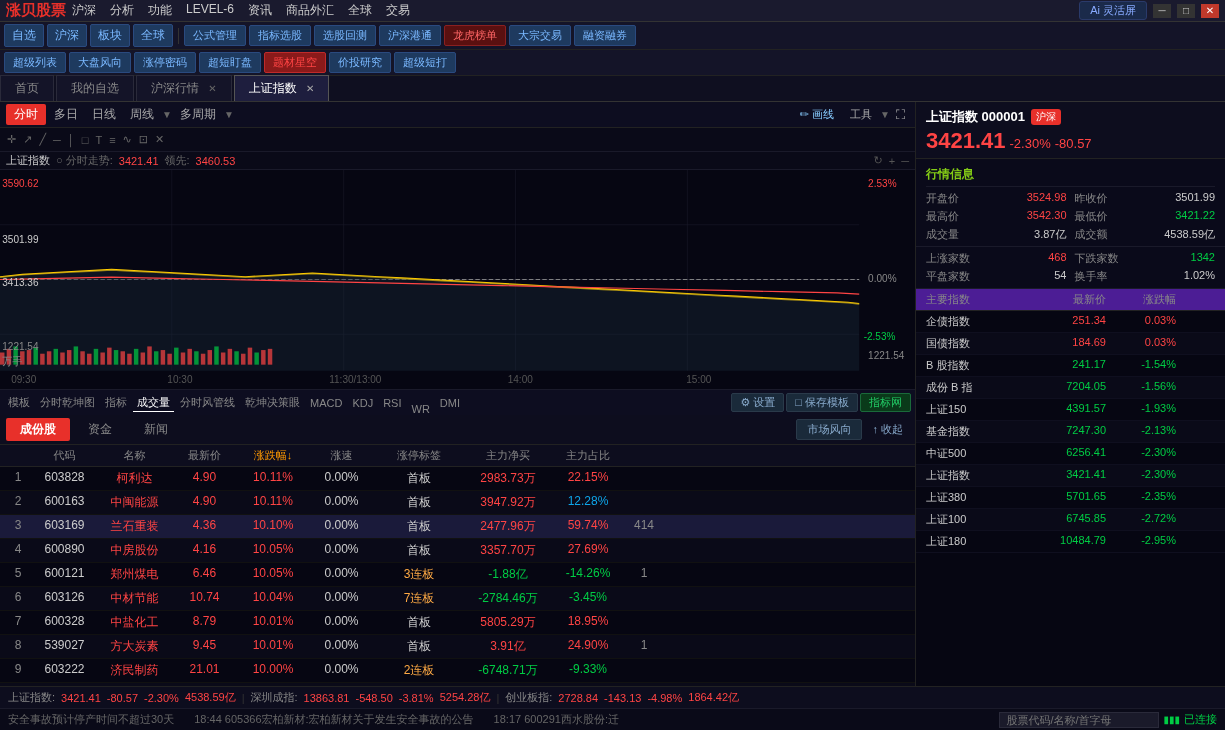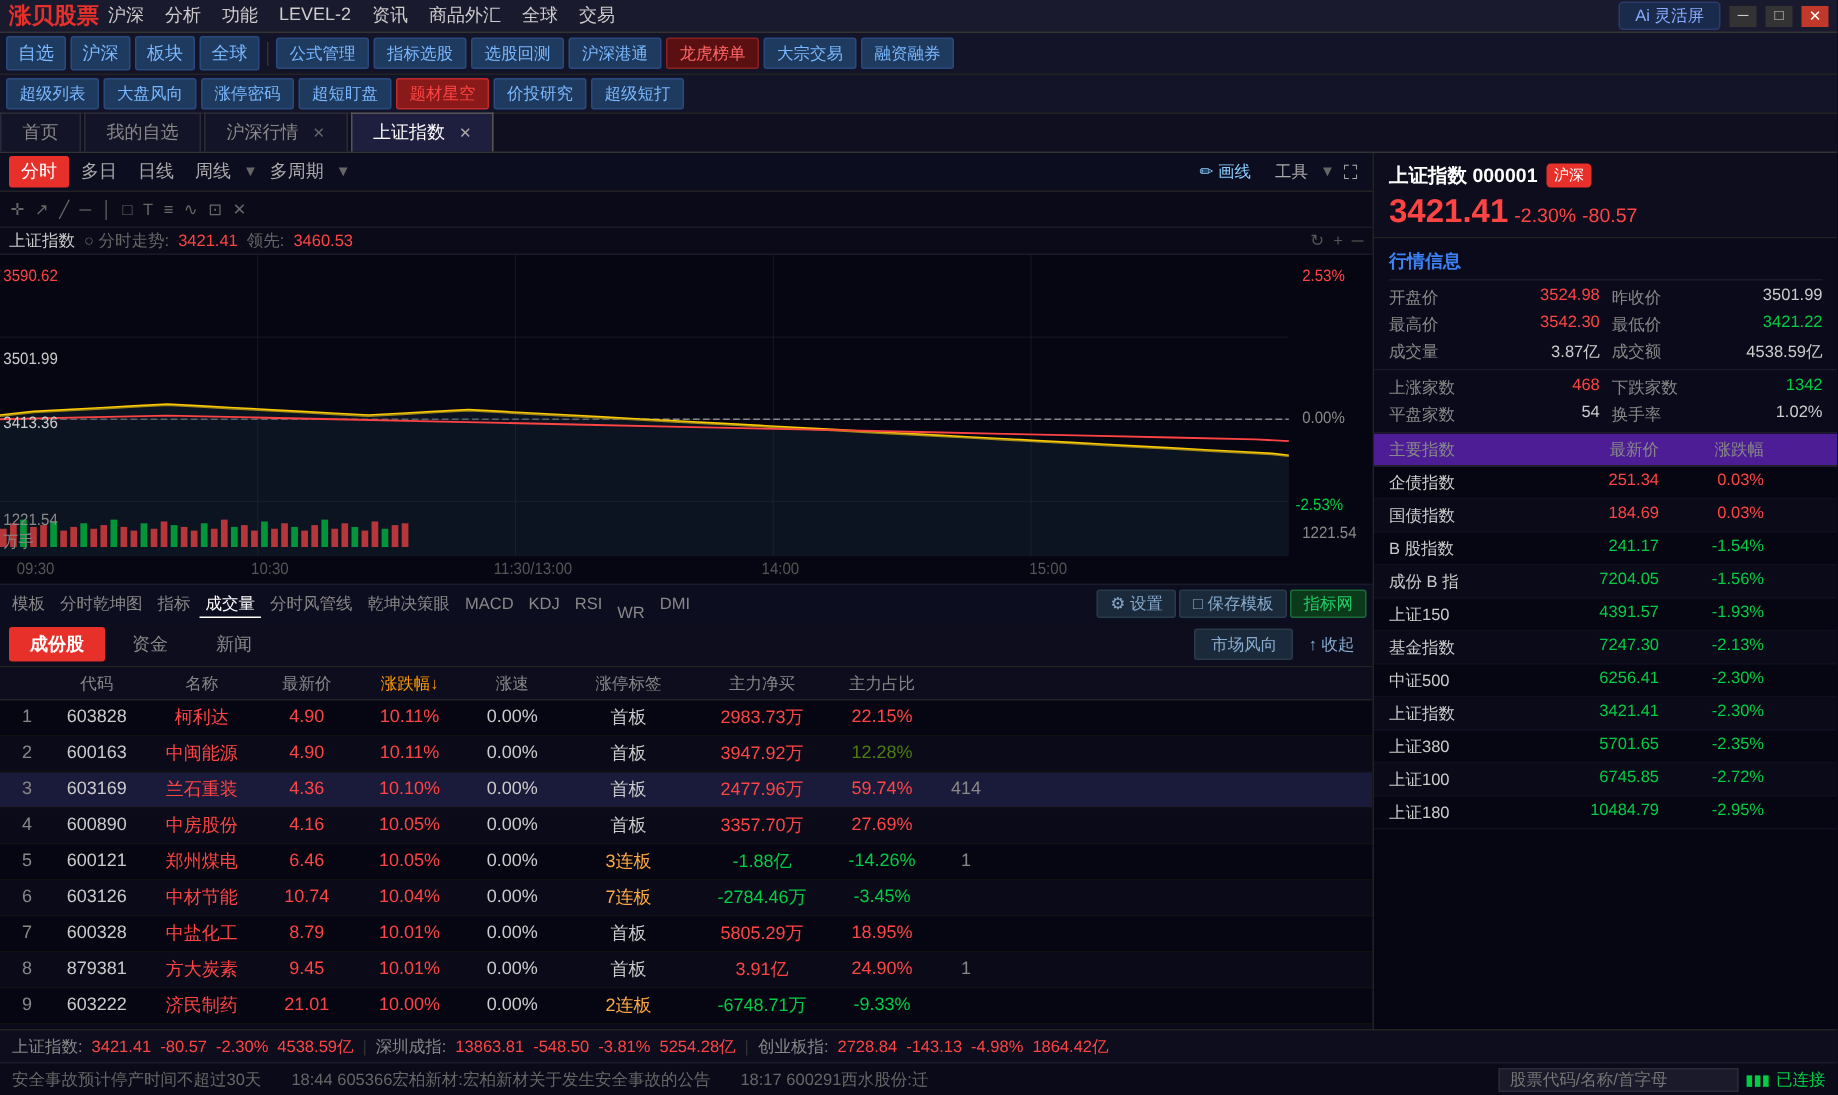--- a/index.html
+++ b/index.html
@@ -7,21 +7,21 @@
   </style>
 </head>
 <body>
 
 <div style="height:22px; background:#1a1a2e; display:flex; align-items:center; padding:0 6px; border-bottom:1px solid #333;">
   <span style="color:#e8302a; font-weight:bold; font-size:15px; margin-right:6px;">涨贝股票</span>
   <div style="display:flex; gap:14px; flex:1;">
     <span style="color:#ccc; font-size:12px; cursor:pointer;">沪深</span>
     <span style="color:#ccc; font-size:12px; cursor:pointer;">分析</span>
     <span style="color:#ccc; font-size:12px; cursor:pointer;">功能</span>
-    <span style="color:#ccc; font-size:12px; cursor:pointer;">LEVEL-2</span>
+    <span style="color:#ccc; font-size:12px; cursor:pointer;">LEVEL-6</span>
     <span style="color:#ccc; font-size:12px; cursor:pointer;">资讯</span>
     <span style="color:#ccc; font-size:12px; cursor:pointer;">商品外汇</span>
     <span style="color:#ccc; font-size:12px; cursor:pointer;">全球</span>
     <span style="color:#ccc; font-size:12px; cursor:pointer;">交易</span>
   </div>
   <div style="display:flex; align-items:center; gap:6px;">
     <span style="background:#1a2a4a; color:#88aaff; border:1px solid #2a3a6a; padding:1px 10px; border-radius:3px; font-size:11px; cursor:pointer;">Ai 灵活屏</span>
     <span style="background:#333; color:#ccc; width:18px; height:14px; display:inline-flex; align-items:center; justify-content:center; font-size:10px; cursor:pointer;">─</span>
     <span style="background:#333; color:#ccc; width:18px; height:14px; display:inline-flex; align-items:center; justify-content:center; font-size:10px; cursor:pointer;">□</span>
     <span style="background:#c0392b; color:#fff; width:18px; height:14px; display:inline-flex; align-items:center; justify-content:center; font-size:10px; cursor:pointer;">✕</span>
@@ -256,21 +256,21 @@
 
       <div style="display:grid; grid-template-columns:28px 65px 75px 65px 72px 65px 90px 88px 72px 40px; padding:3px 4px; border-bottom:1px solid #111; background:#0a0a18; cursor:pointer;">
         <span style="font-size:12px; text-align:center; color:#888;">2</span>
         <span style="font-size:12px; text-align:center; color:#ccc;">600163</span>
         <span style="font-size:12px; text-align:center; color:#ff4444;">中闽能源</span>
         <span style="font-size:12px; text-align:center; color:#ff4444;">4.90</span>
         <span style="font-size:12px; text-align:center; color:#ff4444;">10.11%</span>
         <span style="font-size:12px; text-align:center; color:#ccc;">0.00%</span>
         <span style="font-size:12px; text-align:center; color:#ccc;">首板</span>
         <span style="font-size:12px; text-align:center; color:#ff4444;">3947.92万</span>
-        <span style="font-size:12px; text-align:center; color:#4d7c0f;">12.28%</span>
+        <span style="font-size:12px; text-align:center; color:#0ea5e9;">12.28%</span>
         <span style="font-size:12px; text-align:center; color:#888;"></span>
       </div>
 
       <div style="display:grid; grid-template-columns:28px 65px 75px 65px 72px 65px 90px 88px 72px 40px; padding:3px 4px; border-bottom:1px solid #111; background:#1a1a3a; cursor:pointer;">
         <span style="font-size:12px; text-align:center; color:#888;">3</span>
         <span style="font-size:12px; text-align:center; color:#ccc;">603169</span>
         <span style="font-size:12px; text-align:center; color:#ff4444;">兰石重装</span>
         <span style="font-size:12px; text-align:center; color:#ff4444;">4.36</span>
         <span style="font-size:12px; text-align:center; color:#ff4444;">10.10%</span>
         <span style="font-size:12px; text-align:center; color:#ccc;">0.00%</span>
@@ -327,21 +327,21 @@
         <span style="font-size:12px; text-align:center; color:#ff4444;">10.01%</span>
         <span style="font-size:12px; text-align:center; color:#ccc;">0.00%</span>
         <span style="font-size:12px; text-align:center; color:#ccc;">首板</span>
         <span style="font-size:12px; text-align:center; color:#ff4444;">5805.29万</span>
         <span style="font-size:12px; text-align:center; color:#ff4444;">18.95%</span>
         <span style="font-size:12px; text-align:center; color:#888;"></span>
       </div>
 
       <div style="display:grid; grid-template-columns:28px 65px 75px 65px 72px 65px 90px 88px 72px 40px; padding:3px 4px; border-bottom:1px solid #111; background:#0a0a18; cursor:pointer;">
         <span style="font-size:12px; text-align:center; color:#888;">8</span>
-        <span style="font-size:12px; text-align:center; color:#ccc;">879381</span>
+        <span style="font-size:12px; text-align:center; color:#ccc;">539027</span>
         <span style="font-size:12px; text-align:center; color:#ff4444;">方大炭素</span>
         <span style="font-size:12px; text-align:center; color:#ff4444;">9.45</span>
         <span style="font-size:12px; text-align:center; color:#ff4444;">10.01%</span>
         <span style="font-size:12px; text-align:center; color:#ccc;">0.00%</span>
         <span style="font-size:12px; text-align:center; color:#ccc;">首板</span>
         <span style="font-size:12px; text-align:center; color:#ff4444;">3.91亿</span>
         <span style="font-size:12px; text-align:center; color:#ff4444;">24.90%</span>
         <span style="font-size:12px; text-align:center; color:#888;">1</span>
       </div>
 
@@ -381,21 +381,21 @@
         <span style="background:#e8302a; color:#fff; font-size:10px; padding:1px 5px; border-radius:3px;">沪深</span>
       </div>
       <div style="display:flex; align-items:baseline; gap:4px; margin-top:2px;">
         <span style="font-size:22px; color:#ff4444; font-weight:bold;">3421.41</span>
         <span style="color:#ff4444; font-size:13px;">-2.30%</span>
         <span style="color:#ff4444; font-size:13px;">-80.57</span>
       </div>
     </div>
 
     <div style="padding:4px 10px; background:#0a0a1a; border-bottom:1px solid #1a1a2a;">
-      <div style="color:#3b82f6; font-size:12px; font-weight:bold; padding:3px 0; border-bottom:1px solid #1a1a2a; margin-bottom:4px;">行情信息</div>
+      <div style="color:#84cc16; font-size:12px; font-weight:bold; padding:3px 0; border-bottom:1px solid #1a1a2a; margin-bottom:4px;">行情信息</div>
       <div style="display:grid; grid-template-columns:1fr 1fr; gap:3px 8px;">
         <div style="display:flex; justify-content:space-between;">
           <span style="color:#888; font-size:11px;">开盘价</span>
           <span style="color:#ff4444; font-size:11px;">3524.98</span>
         </div>
         <div style="display:flex; justify-content:space-between;">
           <span style="color:#888; font-size:11px;">昨收价</span>
           <span style="color:#ccc; font-size:11px;">3501.99</span>
         </div>
         <div style="display:flex; justify-content:space-between;">

